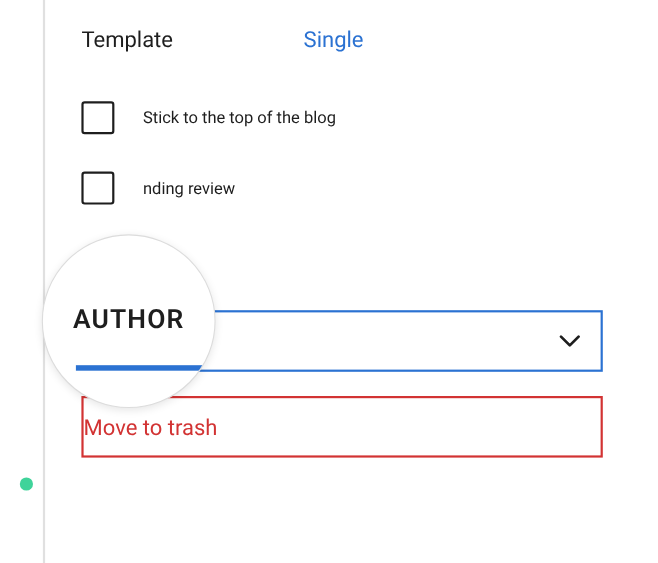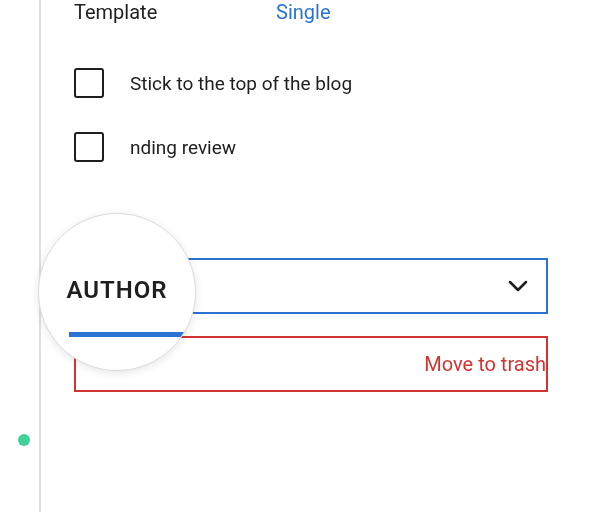--- a/index.html
+++ b/index.html
@@ -30,38 +30,39 @@
   }
   .template-label {
     font-size: 20px;
     color: #1e1e1e;
     width: 202px;
   }
   .template-value {
     font-size: 20px;
     color: #2b72d2;
     cursor: pointer;
+    margin-top: 24px;
   }
   .checkbox-row {
     display: flex;
     align-items: center;
     margin-top: 44px;
   }
   .checkbox-row.second { margin-top: 34px; }
   .checkbox {
     width: 30px;
     height: 30px;
     border: 2px solid #1e1e1e;
     border-radius: 3px;
     background: #fff;
     cursor: pointer;
     flex-shrink: 0;
   }
   .checkbox-label {
-    font-size: 19px;
+    font-size: 15px;
     color: #1e1e1e;
     margin-left: 26px;
   }
   .select-wrap {
     margin-top: 96px;
     width: 474px;
     height: 56px;
     border: 2px solid #2b72d2;
     display: flex;
     align-items: center;
@@ -79,21 +80,21 @@
     height: 12px;
   }
   .trash-btn {
     margin-top: 22px;
     width: 474px;
     height: 56px;
     border: 2px solid #d23333;
     background: #fff;
     display: flex;
     align-items: center;
-    justify-content: flex-end;
+    justify-content: flex-start;
     font-size: 20px;
     color: #d23333;
     cursor: pointer;
   }
   .green-dot {
     position: absolute;
     left: 18px;
     top: 434px;
     width: 12px;
     height: 12px;

